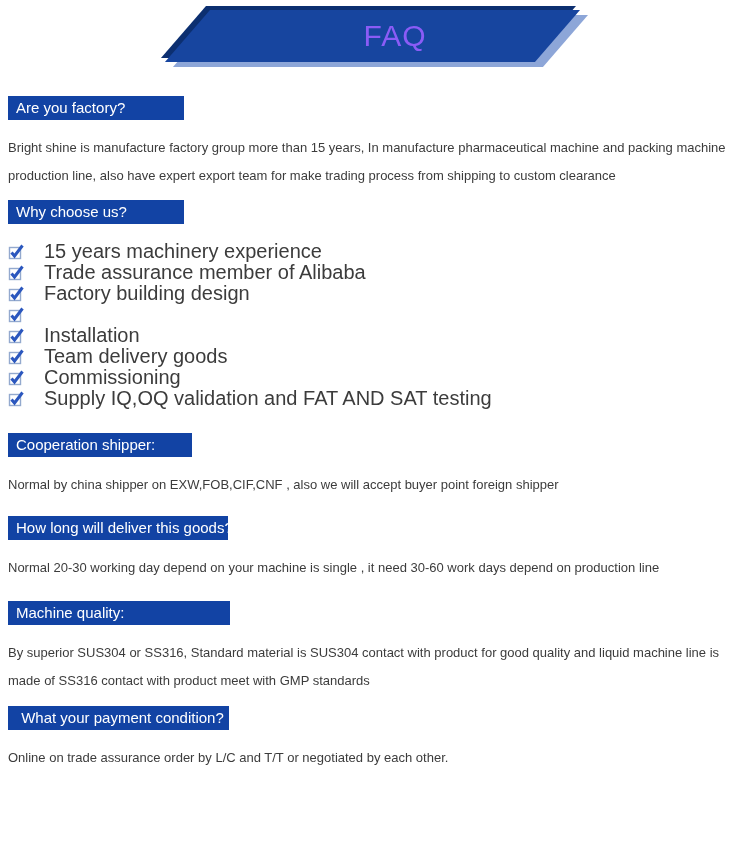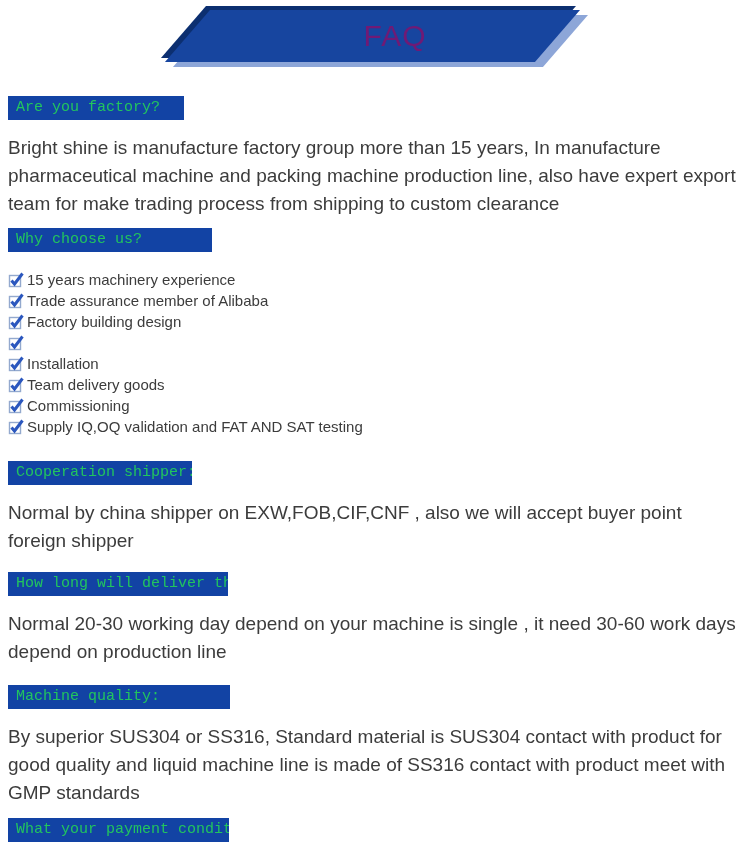--- a/index.html
+++ b/index.html
@@ -16,48 +16,48 @@
   .banner-layer {
     position:absolute; width:370px; height:52px;
     transform:skewX(-40.9deg); transform-origin:top left;
   }
   .banner-dark  { left:206px; top:6px;  background:#0c2f70; }
   .banner-light { left:218px; top:15px; background:#8da6d8; }
   .banner-main  { left:210px; top:10px; background:#17459f; }
   .banner-label {
     position:absolute; left:210px; top:10px; width:370px; height:52px;
     line-height:52px; text-align:center;
-    color:#701a75; font-size:30px; letter-spacing:1px;
+    color:#8b5cf6; font-size:30px; letter-spacing:1px;
   }
 
   
   .sec-h {
     margin-left:8px; height:24px; line-height:24px;
     padding-left:8px; box-sizing:border-box;
-    background:#1243a4; color:#22c55e; font-size:15px;
-    white-space:nowrap; overflow:hidden;font-family:Liberation Mono, monospace;
+    background:#1243a4; color:#ffffff; font-size:15px;
+    white-space:nowrap; overflow:hidden;
   }
   .w-factory  { width:176px; margin-top:28px; }
-  .w-why      { width:204px; margin-top:10px; }
+  .w-why      { width:176px; margin-top:10px; }
   .w-shipper  { width:184px; margin-top:24px; }
   .w-delivery { width:220px; margin-top:17px; }
   .w-quality  { width:222px; margin-top:19px; }
   .w-payment  { width:221px; margin-top:11px;text-align:center; }
 
   
   .sec-p {
     margin:14px 8px 0 8px; max-width:728px;
-    font-size:19px; line-height:28px; color:#3c3c3c;
+    font-size:13px; line-height:28px; color:#3c3c3c;
   }
 
   
   .checklist { list-style:none; margin:17px 0 0 0; padding:0; }
   .checklist li {
-    display:flex; align-items:center; gap:3px;
-    height:21px; padding-left:8px; font-size:15px; color:#3c3c3c;
+    display:flex; align-items:center; gap:20px;
+    height:21px; padding-left:8px; font-size:20px; color:#3c3c3c;
   }
   .chk { flex:0 0 auto; display:block; }
 </style>
 </head>
 <body>
 
 <div class="banner-wrap">
   <div class="banner-layer banner-dark"></div>
   <div class="banner-layer banner-light"></div>
   <div class="banner-layer banner-main"></div>

